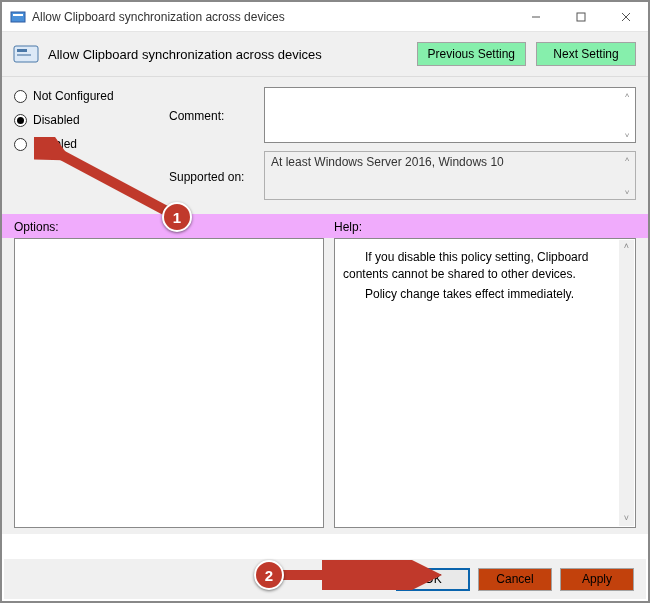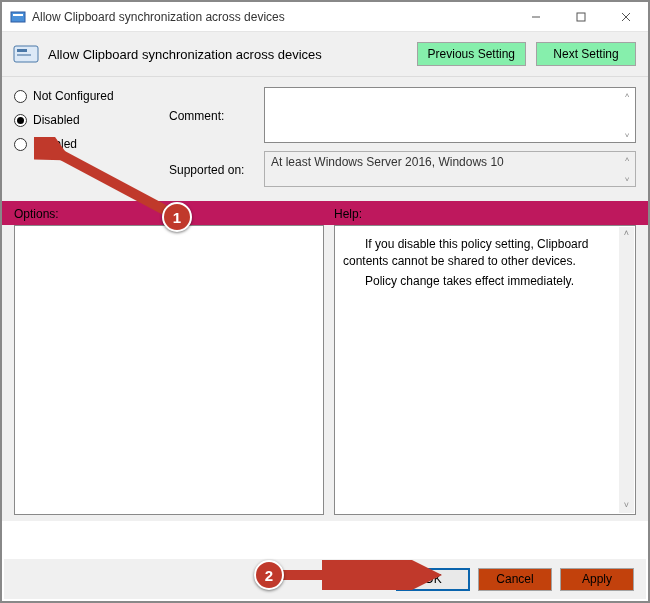--- a/index.html
+++ b/index.html
@@ -93,41 +93,41 @@
   .fields-col { flex: 1; }
   .field-row { display: flex; align-items: center; margin-bottom: 8px; }
   .field-label { width: 95px; padding-top: 2px; color: #000; }
   .comment-box {
     flex: 1; height: 56px;
     background: #fff;
     border: 1px solid #898989;
     position: relative;
   }
   .supported-box {
-    flex: 1; height: 36px;
+    flex: 1; height: 49px;
     background: #f0f0f0;
     border: 1px solid #b0b0b0;
     position: relative;
     padding: 3px 18px 3px 6px;
     color: #333;
     font-size: 12px;
   }
   .tiny-scroll {
     position: absolute; right: 1px; top: 1px; bottom: 1px; width: 14px;
     display: flex; flex-direction: column; justify-content: space-between;
   }
   .tiny-scroll span {
     height: 12px;
     display: flex; align-items: center; justify-content: center;
     font-size: 8px; color: #888;
   }
   
   .labels-row {
     display: flex;
-    background: #be185d;
+    background: #f0abfc;
     padding: 6px 12px 4px 12px;
   }
   .labels-row .lbl-left { width: 320px; }
   .labels-row .lbl-right { flex: 1; }
   
   .panes {
     display: flex;
     background: #f0f0f0;
     padding: 0 12px 6px 12px;
     gap: 10px;

